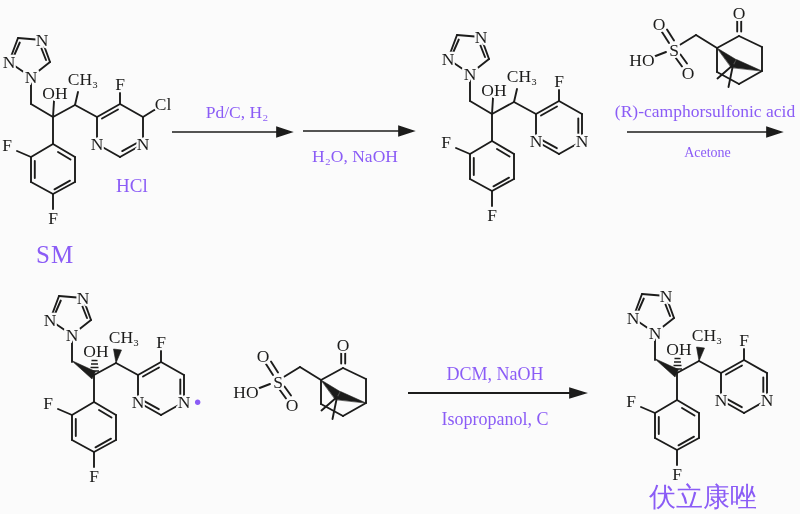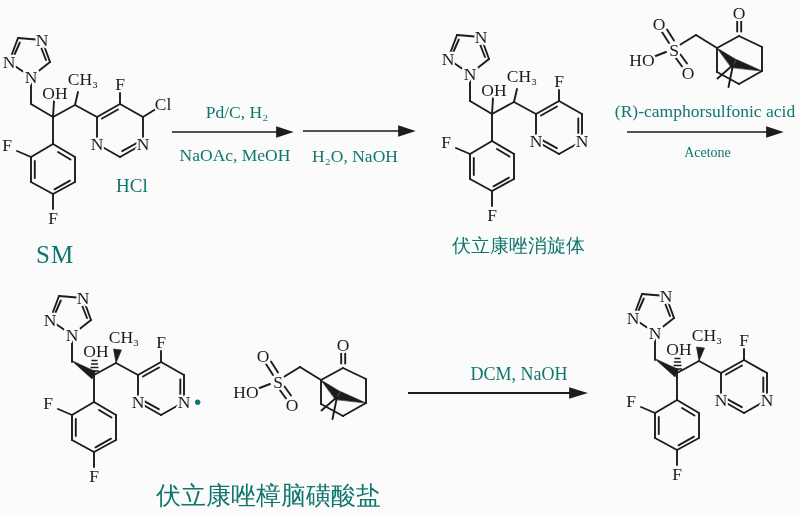--- a/index.html
+++ b/index.html
@@ -2,21 +2,21 @@
 <html><head>
 <meta charset="utf-8">
 <style>
   html,body{margin:0;padding:0;background:#ffffff;}
   .canvas{
     position:relative;width:800px;height:514px;overflow:hidden;
     background:#fbfbfb;color:#1c1c1b;
     font-family:"Liberation Serif","DejaVu Serif",serif;
   }
   .abs{position:absolute;}
-  .lbl{position:absolute;white-space:nowrap;line-height:1.1;color:#0f766e;}
+  .lbl{position:absolute;white-space:nowrap;line-height:1.1;color:#8b5cf6;}
   .center{text-align:center;}
   text.atom{
     font-family:"Liberation Serif","DejaVu Serif",serif;
     font-size:17.5px;fill:#1c1c1b;
     text-anchor:middle;dominant-baseline:central;
     paint-order:stroke;stroke:#fbfbfb;stroke-width:4.5px;stroke-linejoin:round;
   }
 </style>
 </head>
 <body>
@@ -214,27 +214,26 @@
     <text class="atom" x="99" y="140">N</text>
     <text class="atom" x="145" y="140">N</text>
     <text class="atom" x="9" y="141">F</text>
     <text class="atom" x="55" y="214">F</text>
   </svg>
 
   <div class="lbl" style="left:116px;top:176px;font-size:19px">HCl</div>
   <div class="lbl" style="left:36px;top:241px;font-size:25px;letter-spacing:1px">SM</div>
 
   <div class="lbl center" style="left:178px;top:103px;width:118px;font-size:17.5px">Pd/C, H₂</div>
-  <div class="lbl center" style="left:175px;top:146px;width:120px;font-size:17.5px">NaOAc, MeOH</div>
   <div class="lbl center" style="left:305px;top:147px;width:100px;font-size:17.5px">H₂O, NaOH</div>
 
   <div class="lbl center" style="left:610px;top:102px;width:190px;font-size:17.5px">(R)-camphorsulfonic acid</div>
   <div class="lbl center" style="left:655px;top:145px;width:105px;font-size:14px">Acetone</div>
 
-  <div class="lbl" style="left:452px;top:236px;font-size:19px">伏立康唑消旋体</div>
 
   <div class="lbl" style="left:192px;top:385px;font-size:34px;font-weight:bold;line-height:1">·</div>
 
-  <div class="lbl center" style="left:464px;top:365px;width:110px;font-size:18px">DCM, NaOH</div>
-
-  <div class="lbl" style="left:156px;top:482px;font-size:25px">伏立康唑樟脑磺酸盐</div>
+  <div class="lbl center" style="left:440px;top:365px;width:110px;font-size:18px">DCM, NaOH</div>
+  <div class="lbl center" style="left:440px;top:410px;width:110px;font-size:18px">Isopropanol, C</div>
+
+  <div class="lbl" style="left:649px;top:483px;font-size:27px">伏立康唑</div>
 
 </div>
 
 </body></html>

